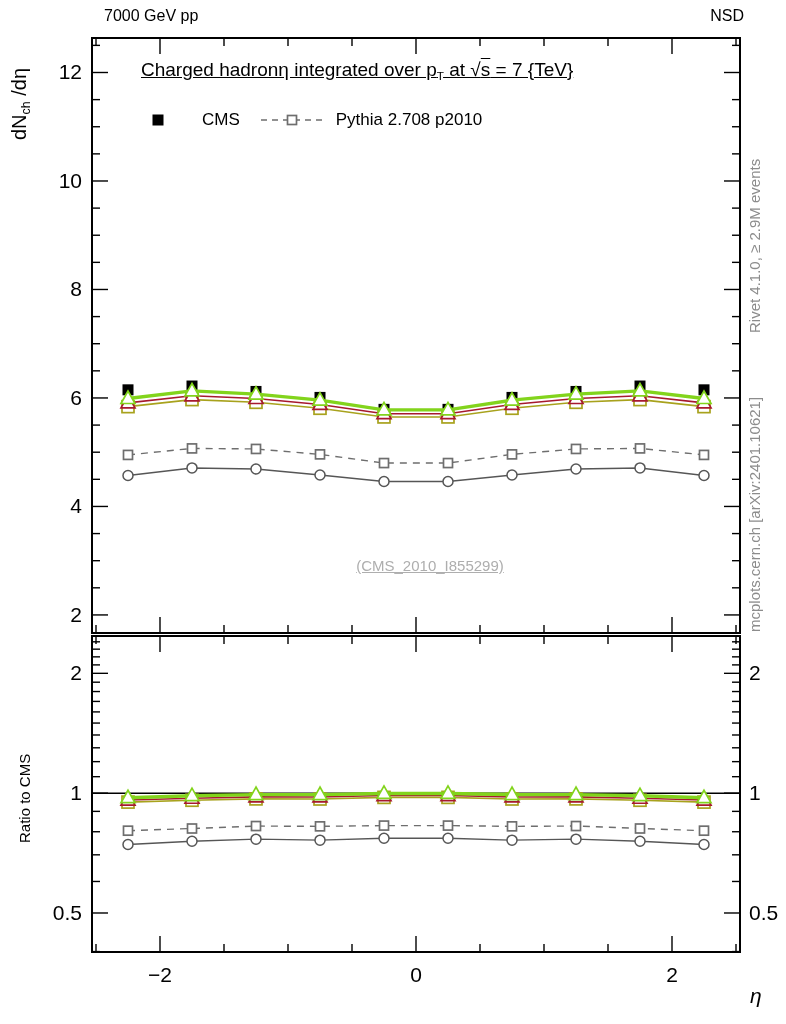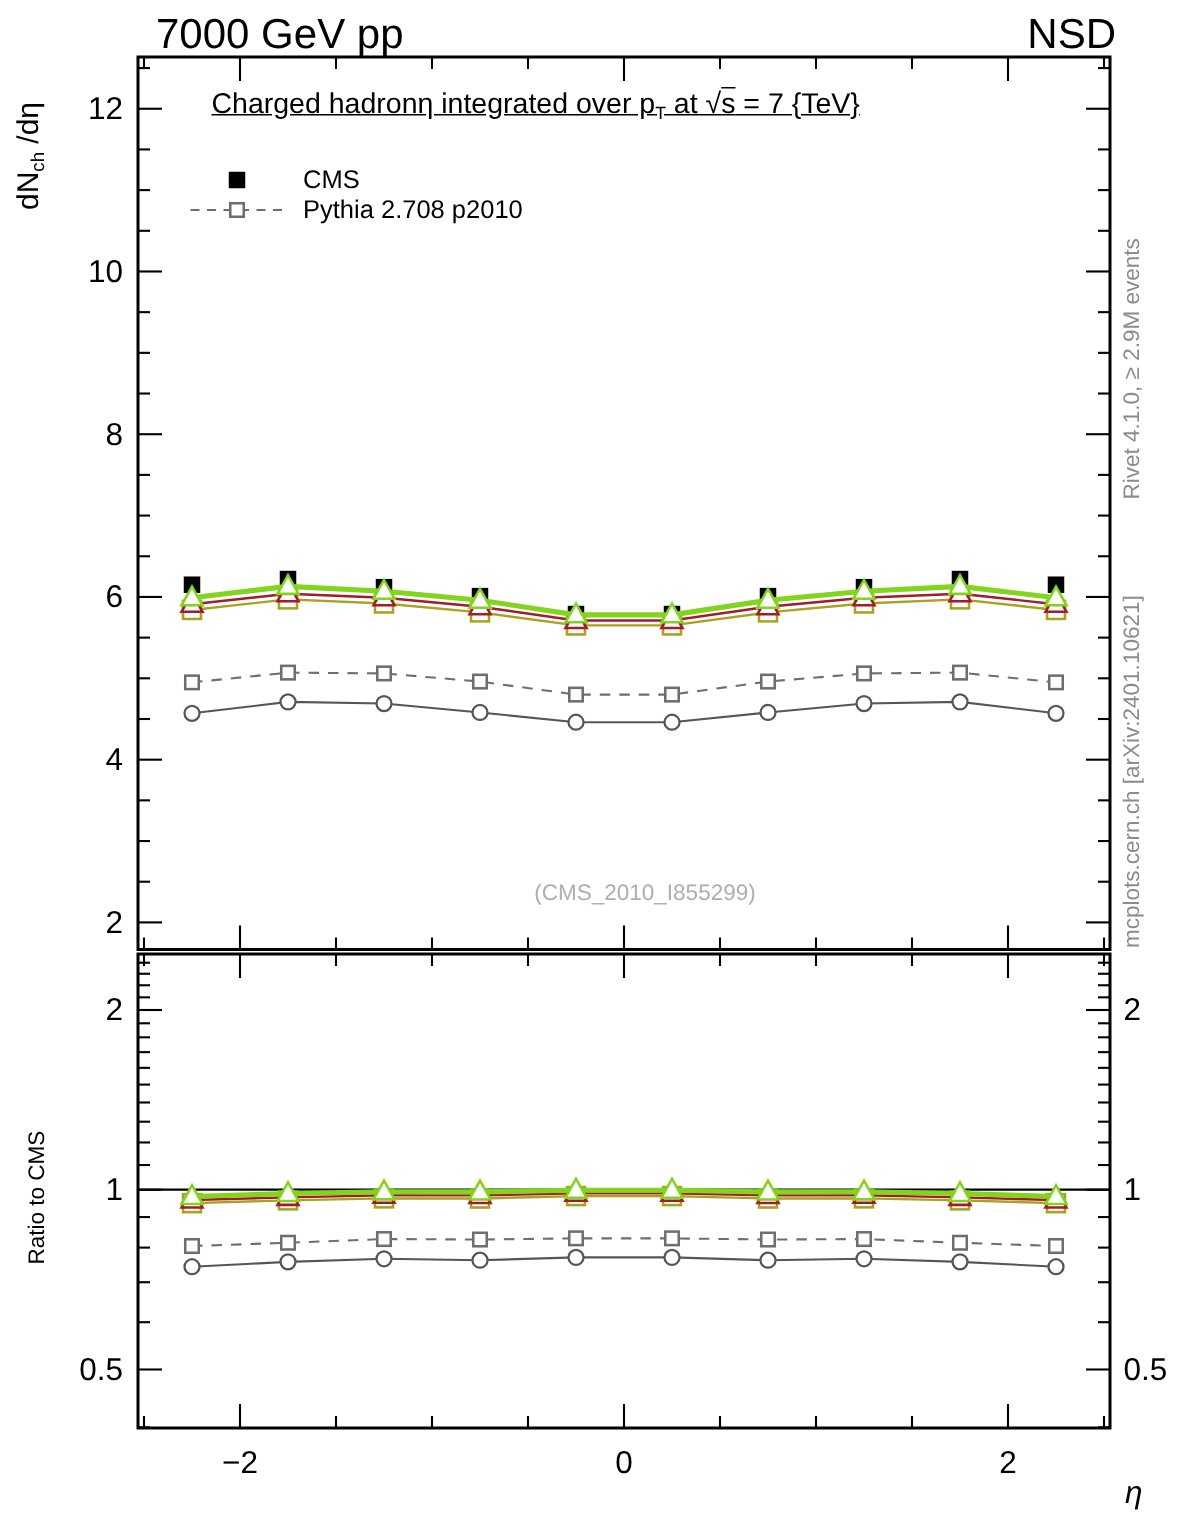--- a/index.html
+++ b/index.html
@@ -1,29 +1,29 @@
 <!DOCTYPE html>
 <html><head>
 <meta charset="utf-8">
 <style>
   html,body{margin:0;padding:0;background:#ffffff;}
   .page{position:relative;width:786px;height:1024px;background:#fff;overflow:hidden;
         font-family:"Liberation Sans","DejaVu Sans",sans-serif;color:#000;}
   .abs{position:absolute;}
   .rot{position:absolute;transform:rotate(-90deg);transform-origin:0 0;white-space:nowrap;}
-  .hdr{font-size:28px;}
+  .hdr{font-size:16px;}
   .title{font-size:19px;white-space:nowrap;}
   .sub{font-size:0.62em;vertical-align:-0.35em;}
   .ovl{text-decoration:overline;}
   .credits{font-size:15px;color:#8c8c8c;}
   .watermark{font-size:15px;color:#aeaeae;width:260px;text-align:center;white-space:nowrap;}
   .ylab-main{font-size:20px;}
   .ylab-ratio{font-size:15px;}
   .xlab{font-size:21px;font-style:italic;}
-  #legend{display:flex;flex-direction:column;gap:0;}
+  #legend{display:flex;flex-direction:row;gap:20px;}
   .leg-row{display:flex;align-items:center;height:20px;}
   .leg-sample{width:64px;height:20px;margin-right:12px;flex:0 0 64px;}
   .leg-label{font-size:17px;white-space:nowrap;}
   svg text{font-family:"Liberation Sans","DejaVu Sans",sans-serif;}
 </style>
 </head>
 <body>
 
 <div class="page">
 
@@ -52,21 +52,21 @@
       </div>
       <div class="leg-row">
         <svg class="leg-sample" width="64" height="20">
           <line x1="1" y1="10" x2="63" y2="10" stroke="#6e6e6e" stroke-width="1.4" stroke-dasharray="6,5"></line>
           <rect x="27.5" y="5.5" width="9" height="9" fill="#fff" stroke="#6e6e6e" stroke-width="1.7"></rect>
         </svg>
         <span class="leg-label">Pythia 2.708 p2010</span>
       </div>
     </div>
 
-  <div class="abs watermark" style="left:300px;top:587px;">(CMS_2010_I855299)</div>
+  <div class="abs watermark" style="left:300px;top:557px;text-decoration:underline;">(CMS_2010_I855299)</div>
 
   <div class="abs xlab" style="left:750px;top:984px;">η</div>
 
   <svg id="plot-svg" class="abs" style="left:0;top:0;" width="786" height="1024">
       <rect x="92" y="38" width="648" height="595" fill="none" stroke="#000" stroke-width="2"></rect>
       <rect x="92" y="636" width="648" height="316" fill="none" stroke="#000" stroke-width="2"></rect>
       <g>
         <line x1="96" y1="38" x2="96" y2="46" stroke="#000" stroke-width="1.4"></line>
         <line x1="96" y1="633" x2="96" y2="625" stroke="#000" stroke-width="1.4"></line>
         <line x1="96" y1="636" x2="96" y2="644" stroke="#000" stroke-width="1.4"></line>

